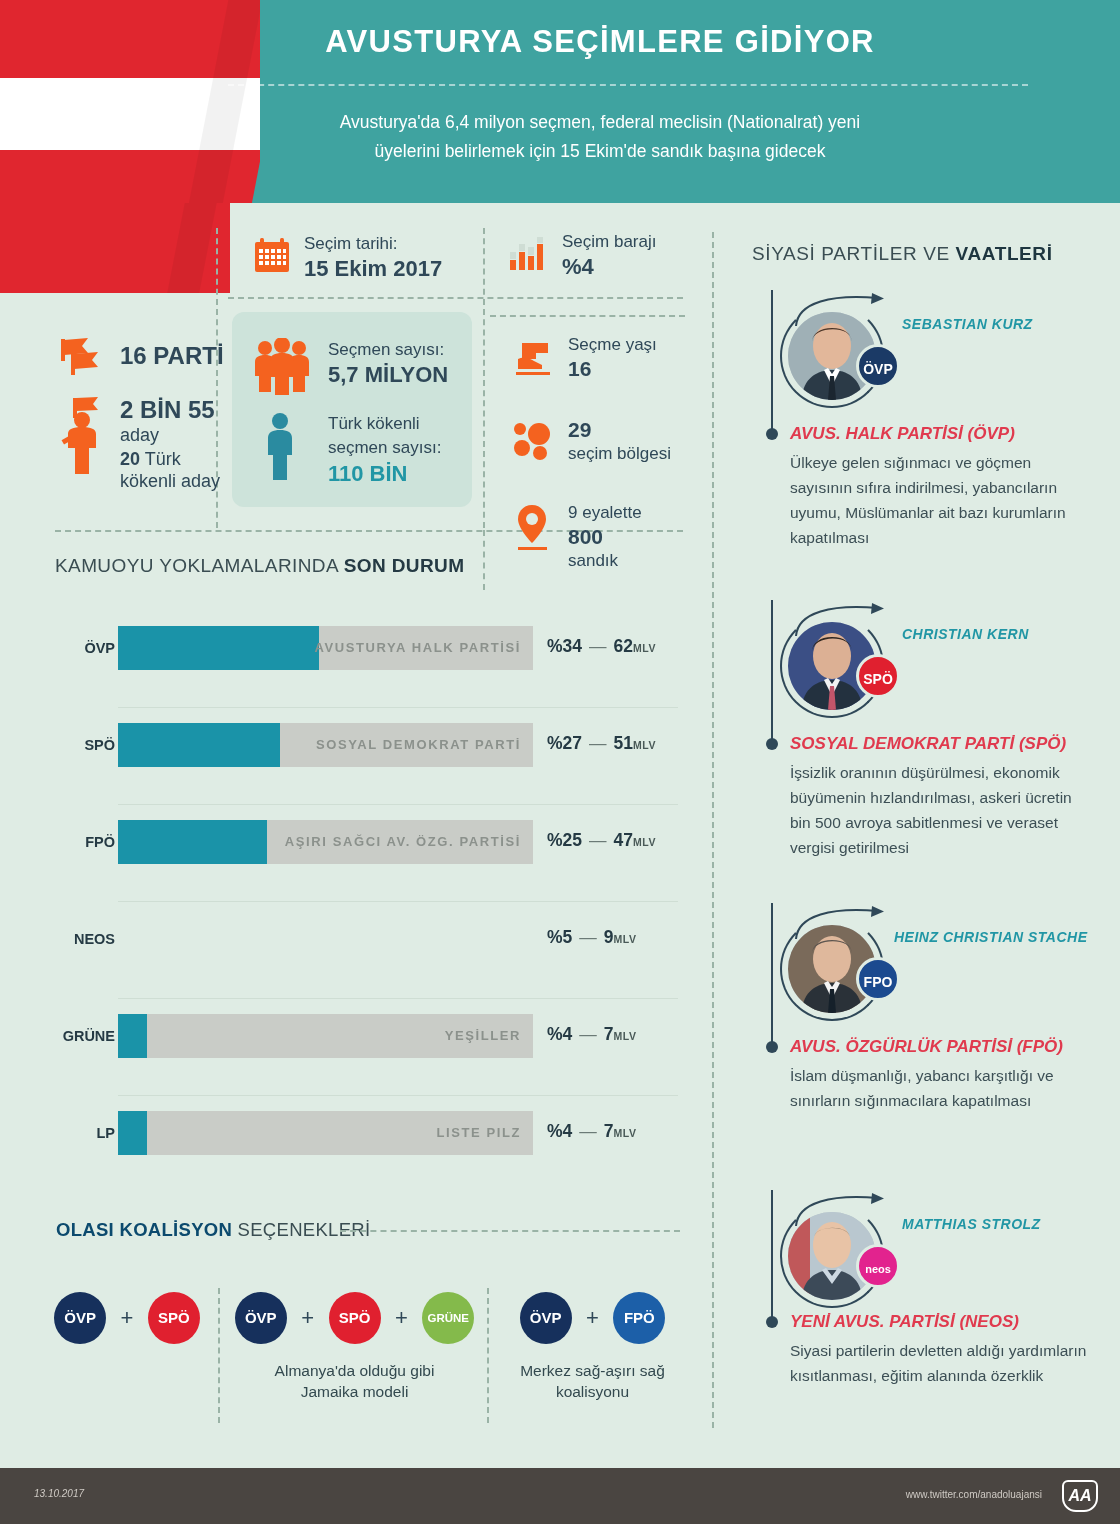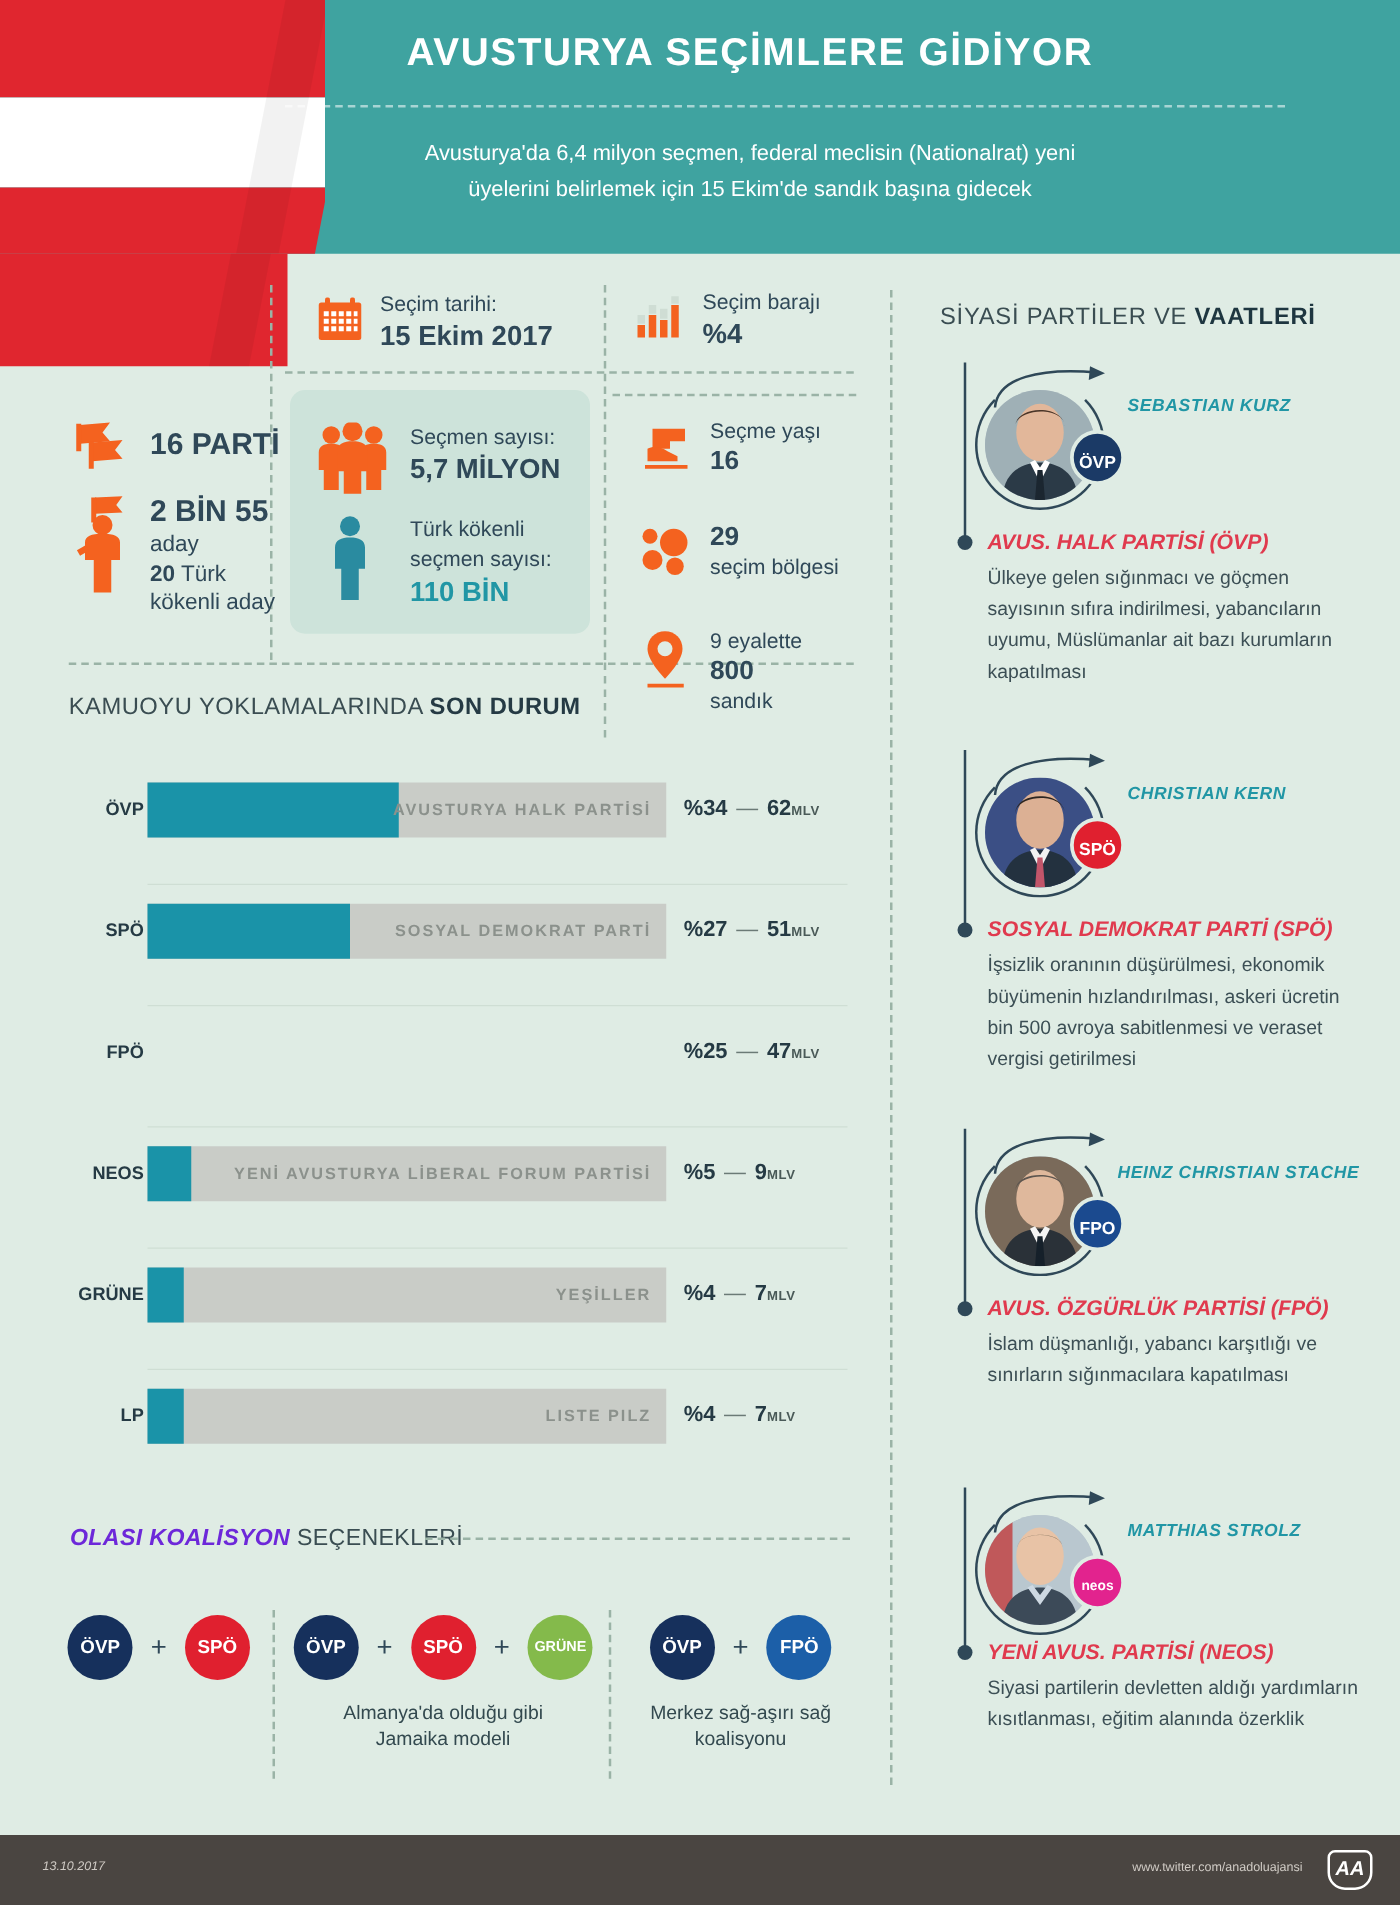--- a/index.html
+++ b/index.html
@@ -106,21 +106,21 @@
   .bar-values {
     position: absolute; left: 492px; top: 18px; width: 135px;
     font-size: 17.5px; font-weight: bold; color: #253a44; white-space: nowrap;
   }
   .bar-values .dash { font-weight: normal; color: #6b7a76; padding: 0 7px; }
   .bar-values .mlv { font-size: 10.5px; font-weight: bold; color: #4a5a58; letter-spacing: .5px; }
   .row-sep { position: absolute; left: 118px; width: 560px; height: 1px; background: #cfded4; }
 
   
   #coal-title { position: absolute; left: 56px; top: 1219px; font-size: 18.5px; color: #3a4d52; letter-spacing: .3px; }
-  #coal-title b { color: #6d28d9; font-style: italic; }
+  #coal-title b { color: #0c4a6e; }
   #coal-dash { left: 340px; top: 1230px; width: 340px; }
 
   .coal-group { position: absolute; text-align: center; }
   .coal-badges { white-space: nowrap; height: 56px; }
   .badge {
     display: inline-block; vertical-align: middle;
     width: 52px; height: 52px; border-radius: 50%;
     color: #fff; font-size: 15px; font-weight: bold;
     line-height: 52px; text-align: center;
   }
@@ -400,32 +400,32 @@
     <div class="bar-name">SOSYAL DEMOKRAT PARTİ</div>
   </div>
   <div class="bar-values">
     <span>%27</span><span class="dash">—</span><span>51</span><span class="mlv">MLV</span>
   </div>
 </div>
 <div class="row-sep" style="top:804px;"></div>
 
 <div class="bar-row" style="top:812px;">
   <div class="bar-label">FPÖ</div>
+  <div class="bar-track">
+    <div class="bar-fill" style="width:36%"></div>
+    <div class="bar-name">AŞIRI SAĞCI AV. ÖZG. PARTİSİ</div>
+  </div>
   <div class="bar-values">
     <span>%25</span><span class="dash">—</span><span>47</span><span class="mlv">MLV</span>
   </div>
 </div>
 <div class="row-sep" style="top:901px;"></div>
 
 <div class="bar-row" style="top:909px;">
   <div class="bar-label">NEOS</div>
-  <div class="bar-track">
-    <div class="bar-fill" style="width:8.5%"></div>
-    <div class="bar-name">YENİ AVUSTURYA LİBERAL FORUM PARTİSİ</div>
-  </div>
   <div class="bar-values">
     <span>%5</span><span class="dash">—</span><span>9</span><span class="mlv">MLV</span>
   </div>
 </div>
 <div class="row-sep" style="top:998px;"></div>
 
 <div class="bar-row" style="top:1006px;">
   <div class="bar-label">GRÜNE</div>
   <div class="bar-track">
     <div class="bar-fill" style="width:7%"></div>

